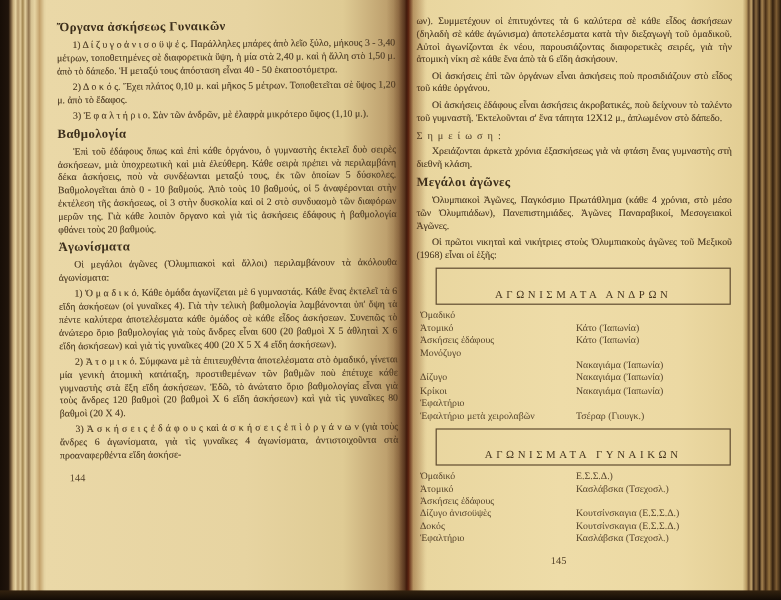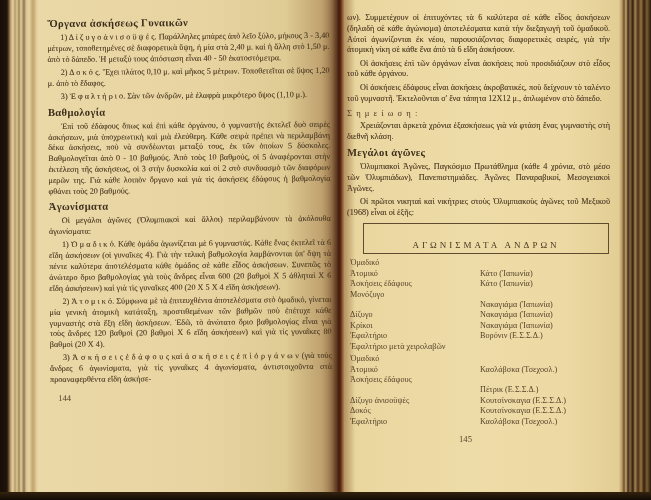--- a/index.html
+++ b/index.html
@@ -137,41 +137,39 @@
         <div class="trow">
             <span class="ev">Δίζυγο</span>
             <span class="wn">Νακαγιάμα (Ἰαπωνία)</span>
           </div>
         <div class="trow">
             <span class="ev">Κρίκοι</span>
             <span class="wn">Νακαγιάμα (Ἰαπωνία)</span>
           </div>
         <div class="trow">
             <span class="ev">Ἐφαλτήριο</span>
-            <span class="wn">Βορόνιν (Ε.Σ.Σ.Δ.)</span>
           </div>
         <div class="trow">
             <span class="ev">Ἐφαλτήριο μετὰ χειρολαβῶν</span>
+            <span class="wn">Τσέραρ (Γιουγκ.)</span>
           </div>
       </div>
 
       <div class="tgroup">
+        <div class="tbox">ΑΓΩΝΙΣΜΑΤΑ  ΓΥΝΑΙΚΩΝ</div>
         <div class="trow">
             <span class="ev">Ὁμαδικό</span>
+            <span class="wn">Ε.Σ.Σ.Δ.)</span>
           </div>
         <div class="trow">
             <span class="ev">Ἀτομικό</span>
             <span class="wn">Κασλάβσκα (Τσεχοσλ.)</span>
           </div>
         <div class="trow">
             <span class="ev">Ἀσκήσεις ἐδάφους</span>
-          </div>
-        <div class="trow">
-            <span class="ev"></span>
-            <span class="wn">Πέτρικ (Ε.Σ.Σ.Δ.)</span>
           </div>
         <div class="trow">
             <span class="ev">Δίζυγο ἀνισοϋψὲς</span>
             <span class="wn">Κουτσίνσκαγια (Ε.Σ.Σ.Δ.)</span>
           </div>
         <div class="trow">
             <span class="ev">Δοκός</span>
             <span class="wn">Κουτσίνσκαγια (Ε.Σ.Σ.Δ.)</span>
           </div>
         <div class="trow">

